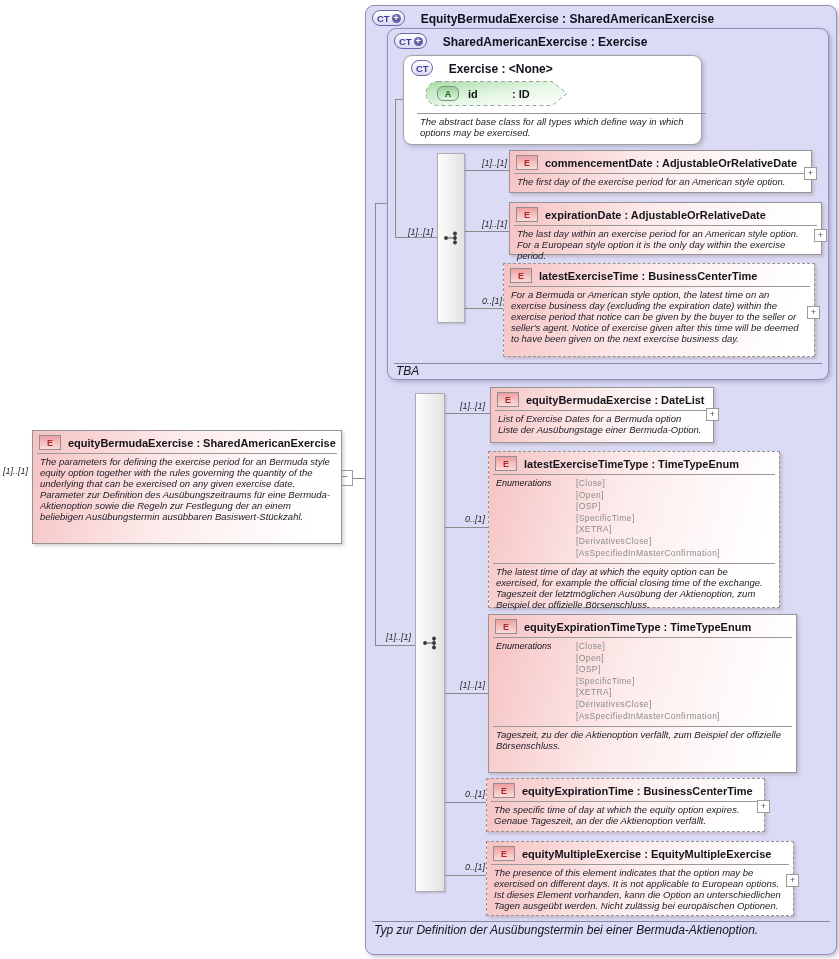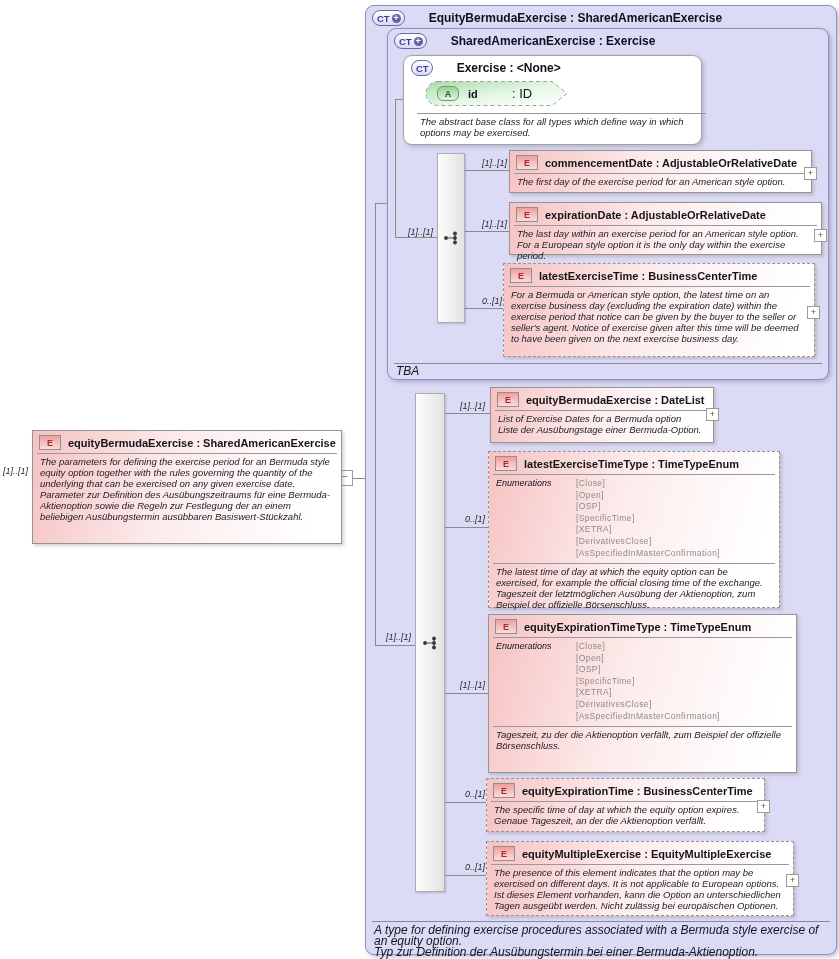--- a/index.html
+++ b/index.html
@@ -2,21 +2,21 @@
 <html><head>
 <meta charset="utf-8">
 <style>
   html,body{margin:0;padding:0;background:#ffffff;}
   #canvas{position:relative;width:839px;height:959px;background:#ffffff;overflow:hidden;
           font-family:"Liberation Sans","DejaVu Sans",sans-serif;}
 
   
   .ct-box{position:absolute;background:#dbdbf6;border:1px solid #8f8fbc;border-radius:9px;
           box-shadow:2px 2px 4px rgba(110,110,150,.45);}
-  .ct-head{position:absolute;left:6px;top:4px;display:flex;align-items:center;gap:24px;
+  .ct-head{position:absolute;left:6px;top:4px;display:flex;align-items:flex-end;gap:16px;
            font-size:12px;font-weight:bold;color:#10101c;white-space:nowrap;}
   .ct-badge{height:14px;border:1px solid #6868aa;border-radius:8px;
             background:linear-gradient(#ffffff,#d9d9f2);display:inline-flex;align-items:center;
             padding:0 3px 0 4px;font-size:9.5px;font-weight:bold;color:#3c3c9c;}
   .ct-plus{width:9px;height:9px;margin-left:2px;border-radius:50%;background:#6161a8;color:#ffffff;
            font-size:9px;line-height:9px;font-weight:bold;text-align:center;}
   .ct-rule{position:absolute;height:1px;background:#8888a4;}
   .ct-footer{position:absolute;font-style:italic;font-size:12px;color:#15151f;line-height:11px;}
 
   
@@ -57,38 +57,37 @@
              font-size:10px;line-height:12px;text-align:center;color:#555555;}
 
   
   .attr-wrap{position:absolute;}
   .attr-content{position:absolute;left:0;top:0;width:150px;height:27px;display:flex;align-items:center;
                 padding-left:13px;box-sizing:border-box;}
   .a-badge{width:20px;height:13px;border:1px solid #6f9a6f;border-radius:6px;
            background:linear-gradient(#9ccf9c,#e2f5e2);color:#1e6b1e;font-size:9px;font-weight:bold;
            display:flex;align-items:center;justify-content:center;}
   .attr-name{font-size:11px;font-weight:bold;color:#14141a;margin-left:9px;width:44px;}
-  .attr-type{font-size:13px;font-weight:normal;color:#14141a;}
+  .attr-type{font-size:11px;font-weight:bold;color:#14141a;}
 </style>
 </head>
 <body>
 
 <div id="canvas">
 
   <div class="ct-box" style="left:365px;top:5px;width:470px;height:948px;">
     <div class="ct-head">
       <span class="ct-badge">
         <span>CT</span>
         <span class="ct-plus">+</span>
       </span>
       <span>EquityBermudaExercise : SharedAmericanExercise</span>
     </div>
     <div class="ct-rule" style="left:6px;top:915px;width:458px;"></div>
     <div class="ct-footer" style="left:8px;top:919px;width:452px;">
-      <div>A type for defining exercise procedures associated with a Bermuda style exercise of an equity option.</div>
       <div>Typ zur Definition der Ausübungstermin bei einer Bermuda-Aktienoption.</div>
     </div>
   </div>
 
   <div class="ct-box" style="left:387px;top:28px;width:440px;height:350px;">
     <div class="ct-head">
       <span class="ct-badge">
         <span>CT</span>
         <span class="ct-plus">+</span>
       </span>

